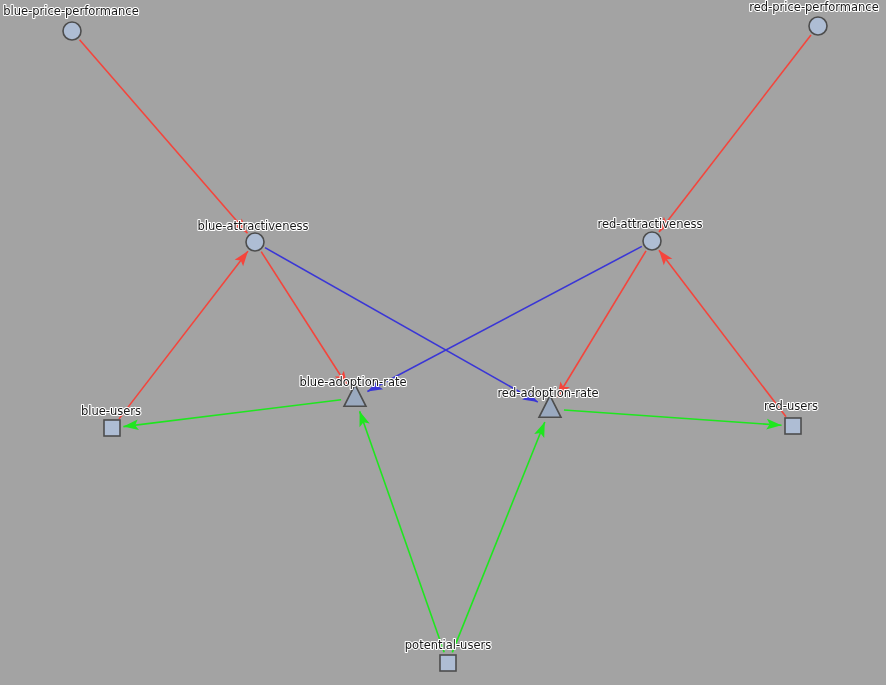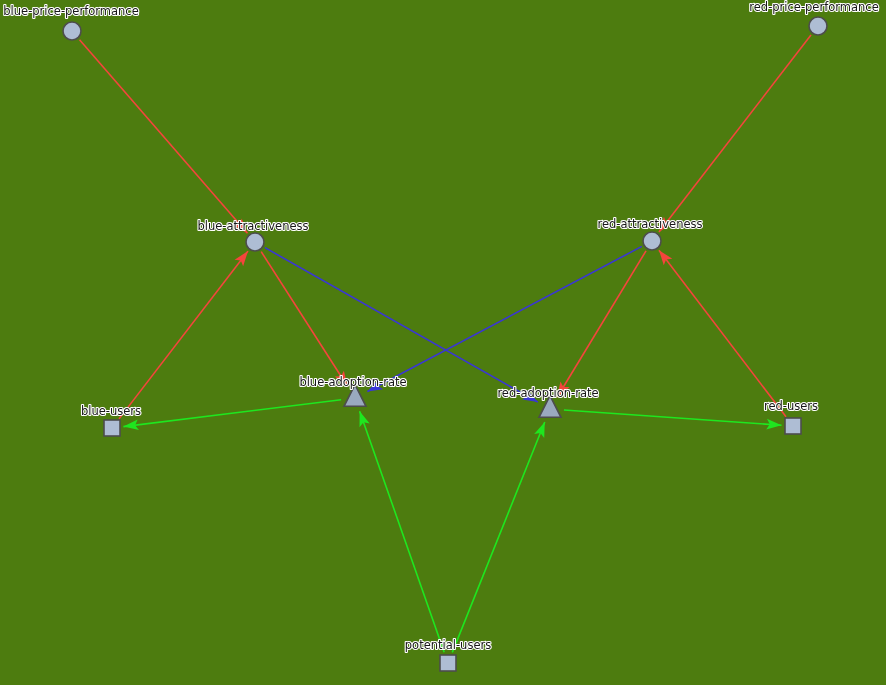--- a/index.html
+++ b/index.html
@@ -8,21 +8,21 @@
     padding: 0;
     background: #ffffff;
   }
   body {
     font-family: "DejaVu Sans", "Liberation Sans", sans-serif;
   }
   #diagram-canvas {
     position: relative;
     width: 886px;
     height: 685px;
-    background: #4d7c0f;
+    background: #a3a3a3;
     overflow: hidden;
   }
   #graph-svg {
     position: absolute;
     left: 0;
     top: 0;
     width: 886px;
     height: 685px;
     display: block;
   }

